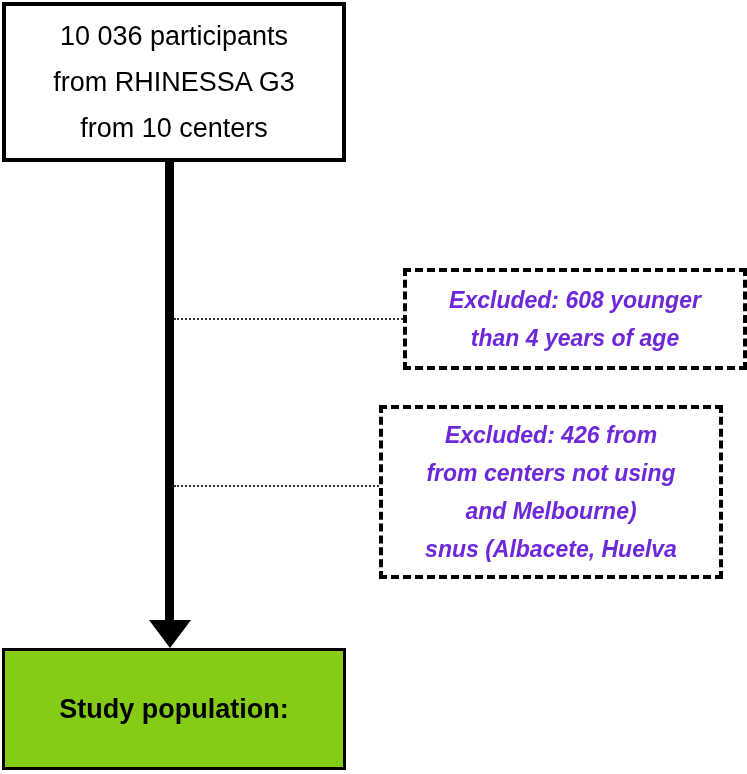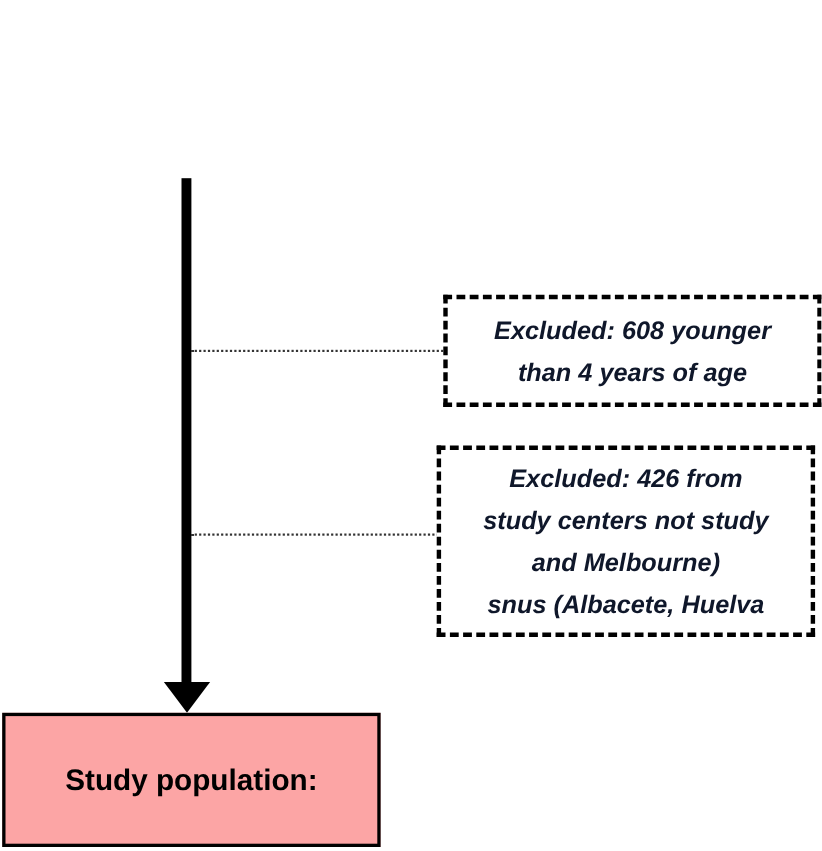--- a/index.html
+++ b/index.html
@@ -46,21 +46,21 @@
     white-space: nowrap;
   }
 
   
   #bottom-box {
     left: 2px;
     top: 648px;
     width: 344px;
     height: 122px;
     border: 3px solid #000000;
-    background: #fca5a5;
+    background: #84cc16;
     padding: 2px 10px;
   }
   #bottom-box .line {
     font-size: 27px;
     line-height: 44px;
     color: #000000;
     text-align: center;
     white-space: nowrap;
   }
   #bottom-box .line.bold {
@@ -77,32 +77,32 @@
     flex-direction: column;
     align-items: center;
     justify-content: center;
     padding: 2px 8px;
   }
   .excl-box .line {
     font-size: 23px;
     line-height: 38px;
     font-style: italic;
     font-weight: 600;
-    color: #0f172a;
+    color: #6d28d9;
     text-align: center;
     white-space: nowrap;
   }
   #excl-box-1 {
     left: 403px;
     top: 268px;
     width: 344px;
     height: 102px;
   }
   #excl-box-2 {
-    left: 397px;
+    left: 379px;
     top: 405px;
     width: 344px;
     height: 174px;
   }
 
   
   #main-arrow-line {
     position: absolute;
     left: 165px;
     top: 162px;
@@ -136,35 +136,40 @@
     left: 174px;
     top: 485px;
     width: 229px;
   }
 </style>
 </head>
 <body>
 
 <div id="flowchart">
 
+  <div class="box" id="top-box">
+    <div class="line">10 036 participants</div>
+    <div class="line">from RHINESSA G3</div>
+    <div class="line">from 10 centers</div>
+  </div>
 
   <div id="main-arrow-line"></div>
   <div id="main-arrow-head"></div>
 
   <div class="connector" id="connector-1"></div>
   <div class="connector" id="connector-2"></div>
 
   <div class="excl-box" id="excl-box-1">
     <div class="line">Excluded: 608 younger</div>
     <div class="line">than 4 years of age</div>
   </div>
 
   <div class="excl-box" id="excl-box-2">
     <div class="line">Excluded: 426 from</div>
-    <div class="line">study centers not study</div>
+    <div class="line">from centers not using</div>
     <div class="line">and Melbourne)</div>
     <div class="line">snus (Albacete, Huelva</div>
   </div>
 
   <div class="box" id="bottom-box">
     <div class="line bold">Study population:</div>
   </div>
 
 </div>
 

